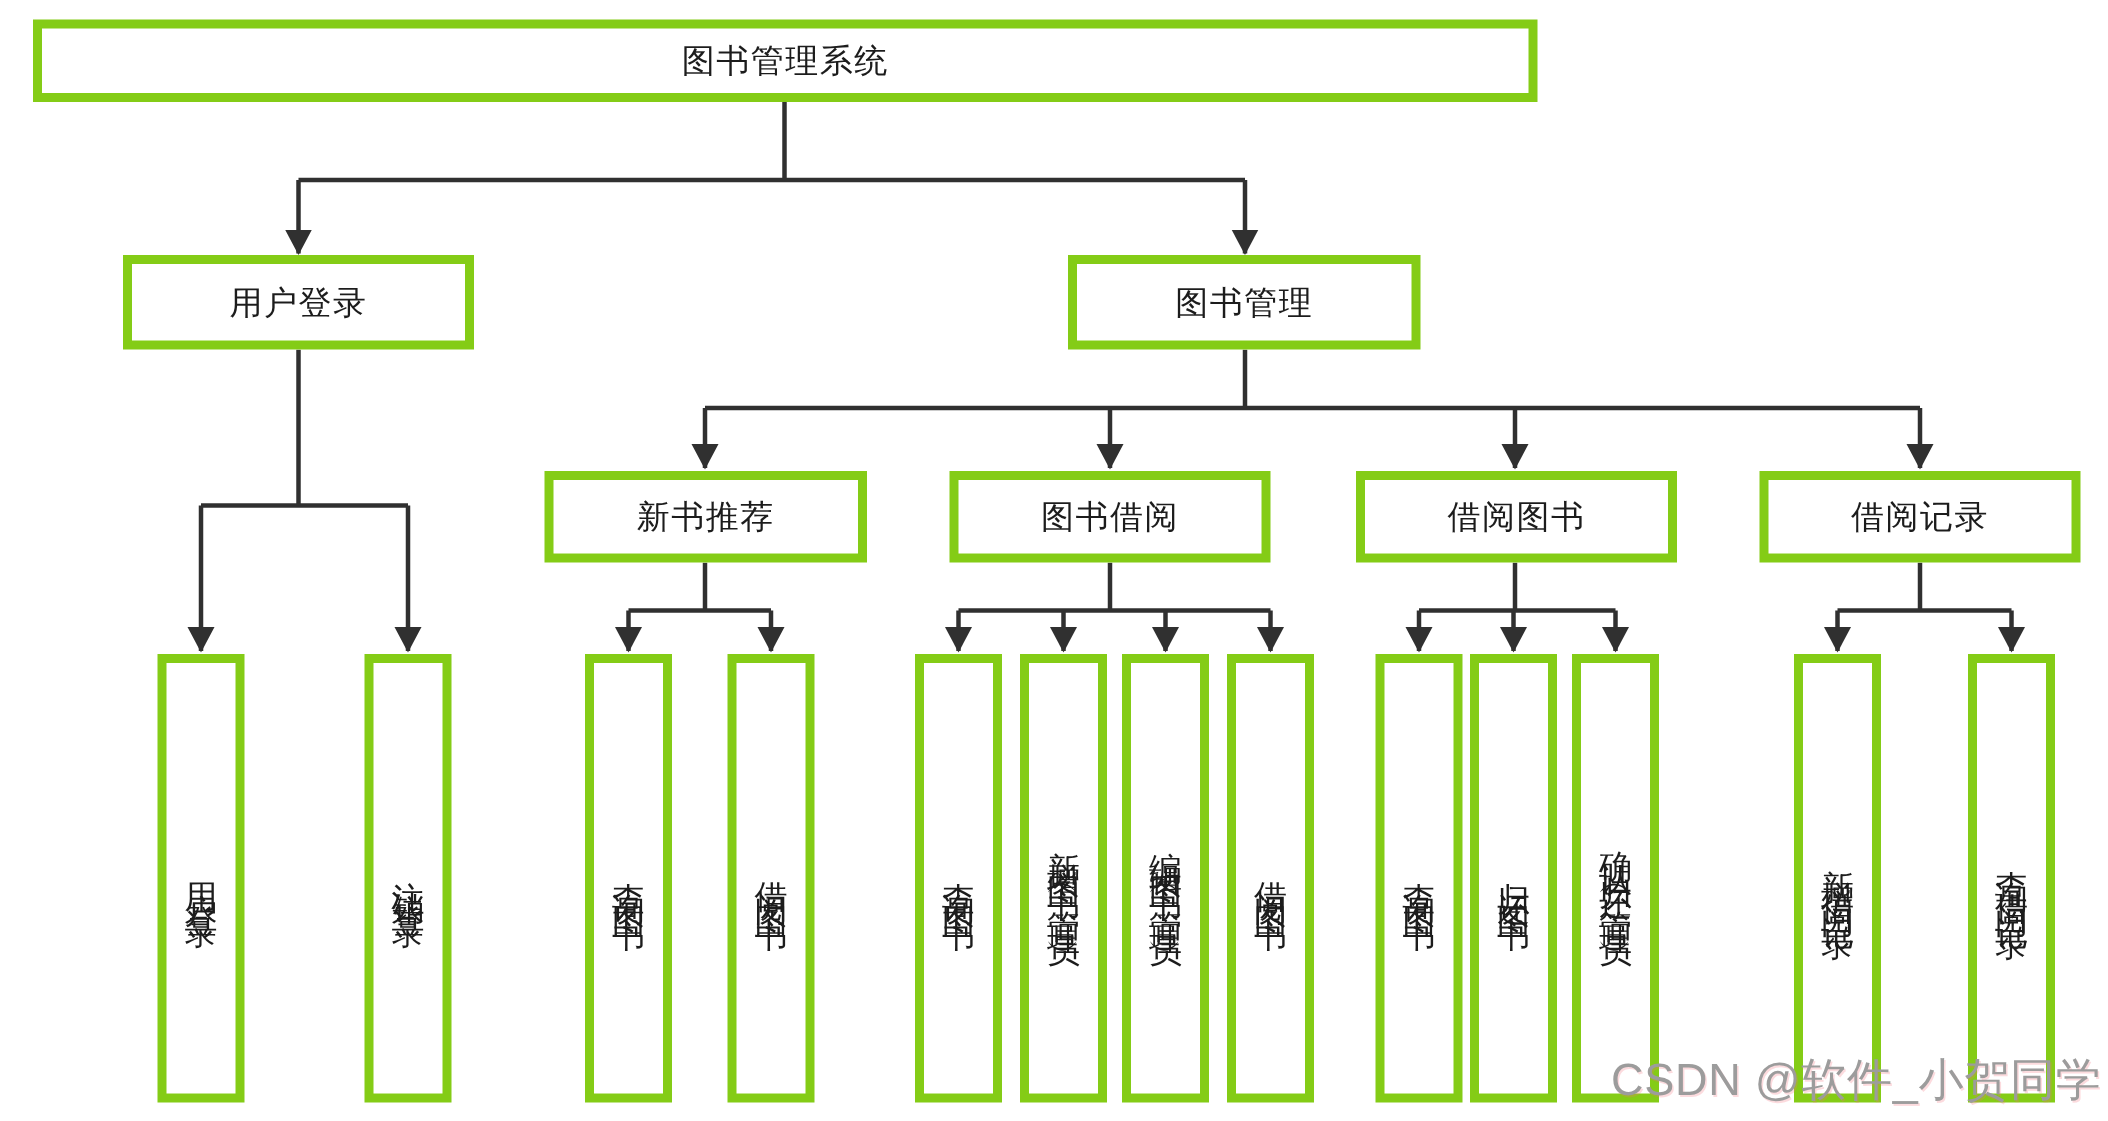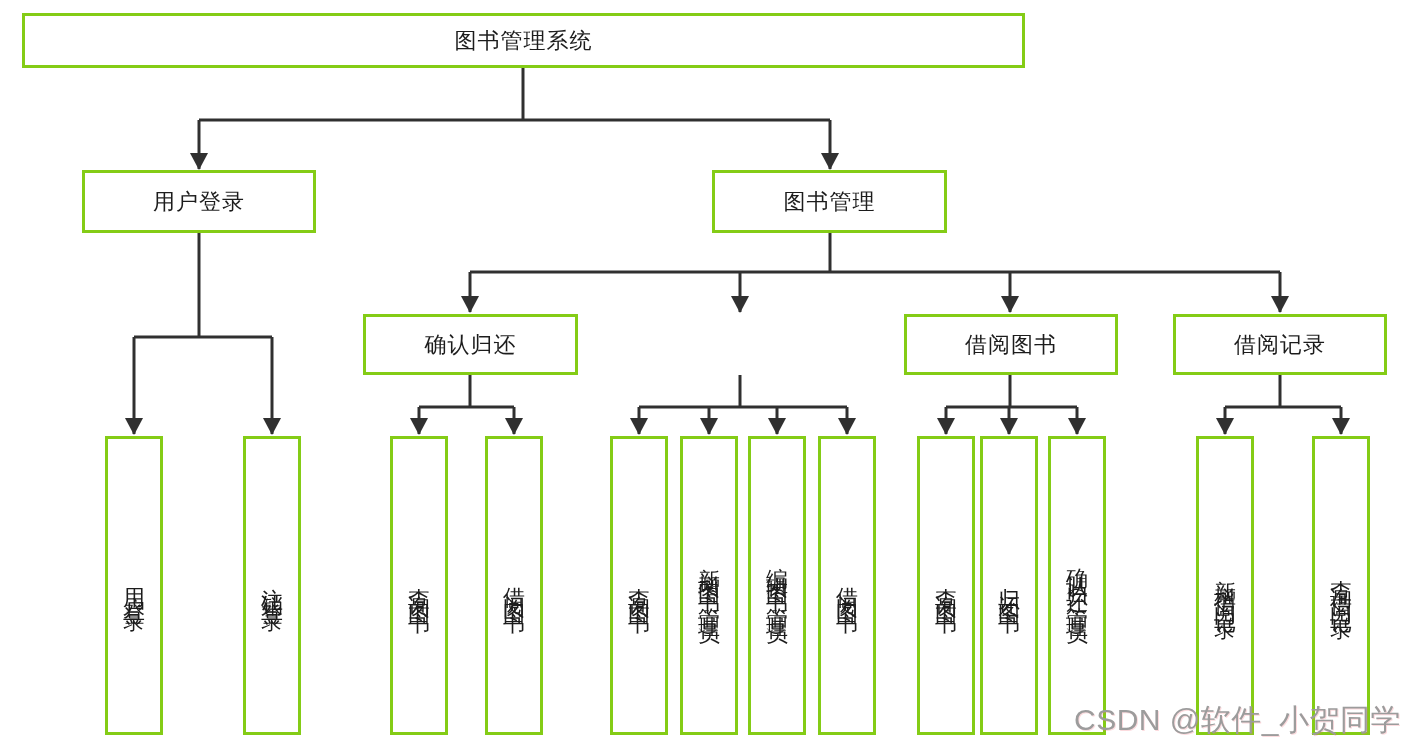--- a/index.html
+++ b/index.html
@@ -7,21 +7,21 @@
     position:relative;
     width:1405px;height:747px;
     background:#ffffff;
     font-family:"Liberation Sans","DejaVu Sans",sans-serif;
     overflow:hidden;
   }
   #wires{position:absolute;left:0;top:0;z-index:0;}
   .node{
     position:absolute;
     background:#ffffff;
-    border:3px solid #84cc16;
+    border:6px solid #84cc16;
     box-sizing:border-box;
     display:flex;align-items:center;justify-content:center;
     color:#1c1c1c;
     z-index:1;
   }
   .hnode{font-size:22px;letter-spacing:1px;}
   .vnode{
     font-size:22px;
     writing-mode:vertical-rl;
     letter-spacing:8px;
@@ -92,21 +92,22 @@
       <path d="M1225,407 V434" marker-end="url(#ah)"></path>
       <path d="M1341,407 V434" marker-end="url(#ah)"></path>
     </g>
   </svg>
 
   <div class="node hnode root" style="left:22px;top:13px;width:1003px;height:55px;">图书管理系统</div>
 
   <div class="node hnode" style="left:82px;top:170px;width:234px;height:63px;">用户登录</div>
   <div class="node hnode" style="left:712px;top:170px;width:235px;height:63px;font-family:Liberation Mono, monospace;">图书管理</div>
 
-  <div class="node hnode" style="left:363px;top:314px;width:215px;height:61px;">确认归还</div>
+  <div class="node hnode" style="left:363px;top:314px;width:215px;height:61px;">新书推荐</div>
+  <div class="node hnode" style="left:633px;top:314px;width:214px;height:61px;">图书借阅</div>
   <div class="node hnode" style="left:904px;top:314px;width:214px;height:61px;">借阅图书</div>
   <div class="node hnode" style="left:1173px;top:314px;width:214px;height:61px;">借阅记录</div>
 
   <div class="node vnode" style="left:105px;top:436px;width:58px;height:299px;">用户登录</div>
   <div class="node vnode" style="left:243px;top:436px;width:58px;height:299px;">注销登录</div>
 
   <div class="node vnode" style="left:390px;top:436px;width:58px;height:299px;">查询图书</div>
   <div class="node vnode" style="left:485px;top:436px;width:58px;height:299px;">借阅图书</div>
 
   <div class="node vnode" style="left:610px;top:436px;width:58px;height:299px;">查询图书</div>

